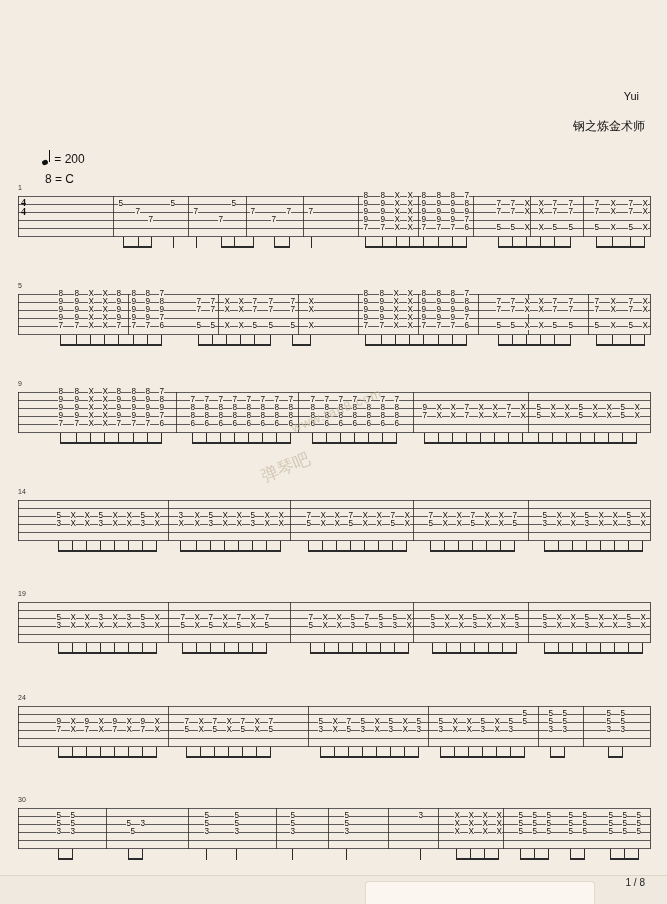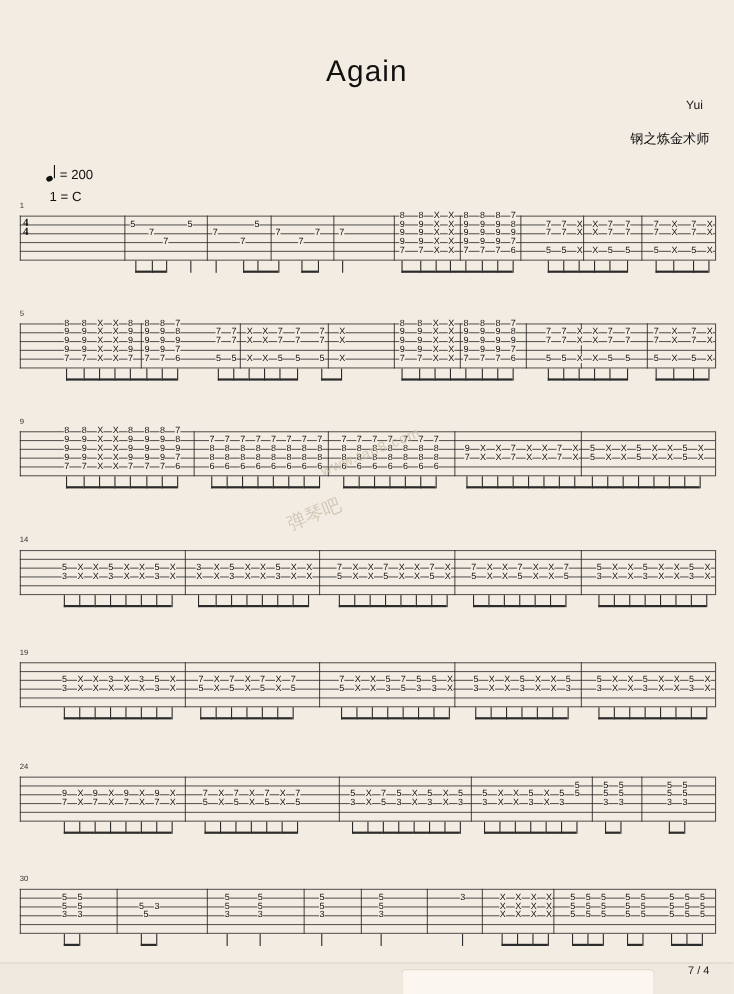--- a/index.html
+++ b/index.html
@@ -112,29 +112,28 @@
     position:absolute;left:365px;bottom:0;width:228px;height:22px;
     background:#fbf7f0;border:1px solid #e2dace;border-bottom:none;
     border-radius:4px 4px 0 0;
   }
 </style>
 </head>
 <body>
 
 <div class="sheet">
 
-  <div class="title">Again</div>
   <div class="composer">Yui</div>
   <div class="subtitle">钢之炼金术师</div>
 
   <div class="tempo">
     <span class="note"><i></i><b></b></span>
     <span>= 200</span>
   </div>
-  <div class="keysig">1 = C</div>
+  <div class="keysig">8 = C</div>
 
   <div id="systems-host">
       <div class="system" style="top: 196px;">
         <div class="staff">
           <div class="line"></div>
           <div class="line"></div>
           <div class="line"></div>
           <div class="line"></div>
           <div class="line"></div>
           <div class="line"></div>
@@ -1335,14 +1334,14 @@
       </div>
     </div>
 
   <div class="watermark">
     <span class="l1">弹琴吧</span>
     <span class="l2">www.tan8.com</span>
   </div>
 
   <div class="bottomsheet"></div>
   <div class="bottomcard"></div>
-  <div class="pagenum">7 / 4</div>
+  <div class="pagenum">1 / 8</div>
 </div>
 
 </body></html>

